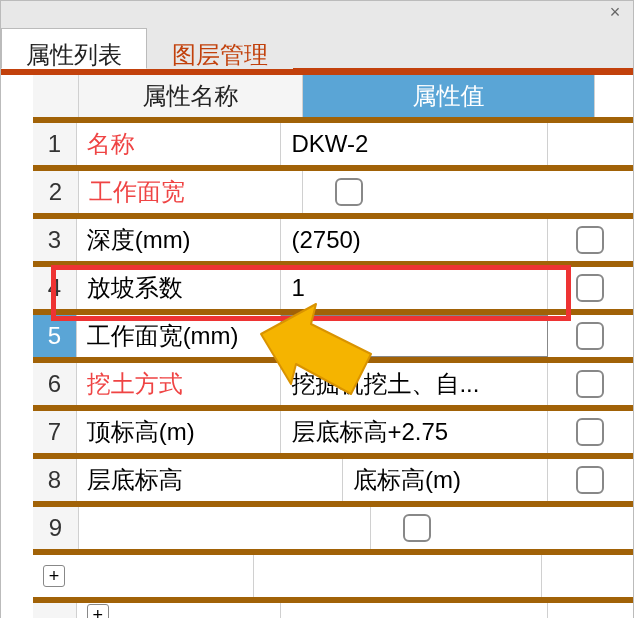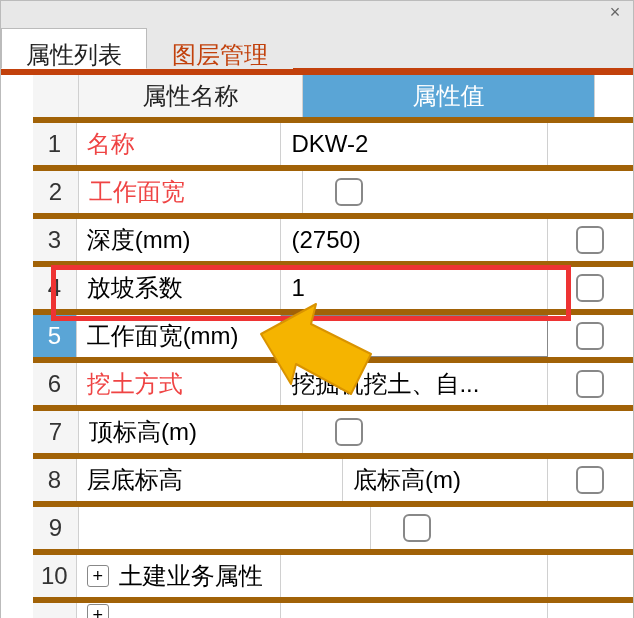--- a/index.html
+++ b/index.html
@@ -195,20 +195,21 @@
           <div class="cell col-val">挖掘机挖土、自...</div>
           <div class="cell col-ext">
             <div class="checkbox"></div>
           </div>
         </div>
         <div class="data-row">
           <div class="cell col-num">7</div>
           <div class="cell col-name">
             <span>顶标高(m)</span>
           </div>
+          <div class="cell col-val">层底标高+2.75</div>
           <div class="cell col-ext">
             <div class="checkbox"></div>
           </div>
         </div>
         <div class="data-row">
           <div class="cell col-num">8</div>
           <div class="cell col-val">层底标高</div>
           <div class="cell col-name">
             <span>底标高(m)</span>
           </div>
@@ -217,24 +218,22 @@
           </div>
         </div>
         <div class="data-row">
           <div class="cell col-num">9</div>
           <div class="cell col-val"></div>
           <div class="cell col-ext">
             <div class="checkbox"></div>
           </div>
         </div>
         <div class="data-row">
-          <div class="cell col-num">10</div>
           <div class="cell col-name">
             <span class="expand-box">+</span>
-            <span>土建业务属性</span>
           </div>
           <div class="cell col-val"></div>
           <div class="cell col-ext"></div>
         </div>
       </div>
     <div class="data-row partial-row">
       <div class="cell col-num"></div>
       <div class="cell col-name">
         <span class="expand-box">+</span>
       </div>

